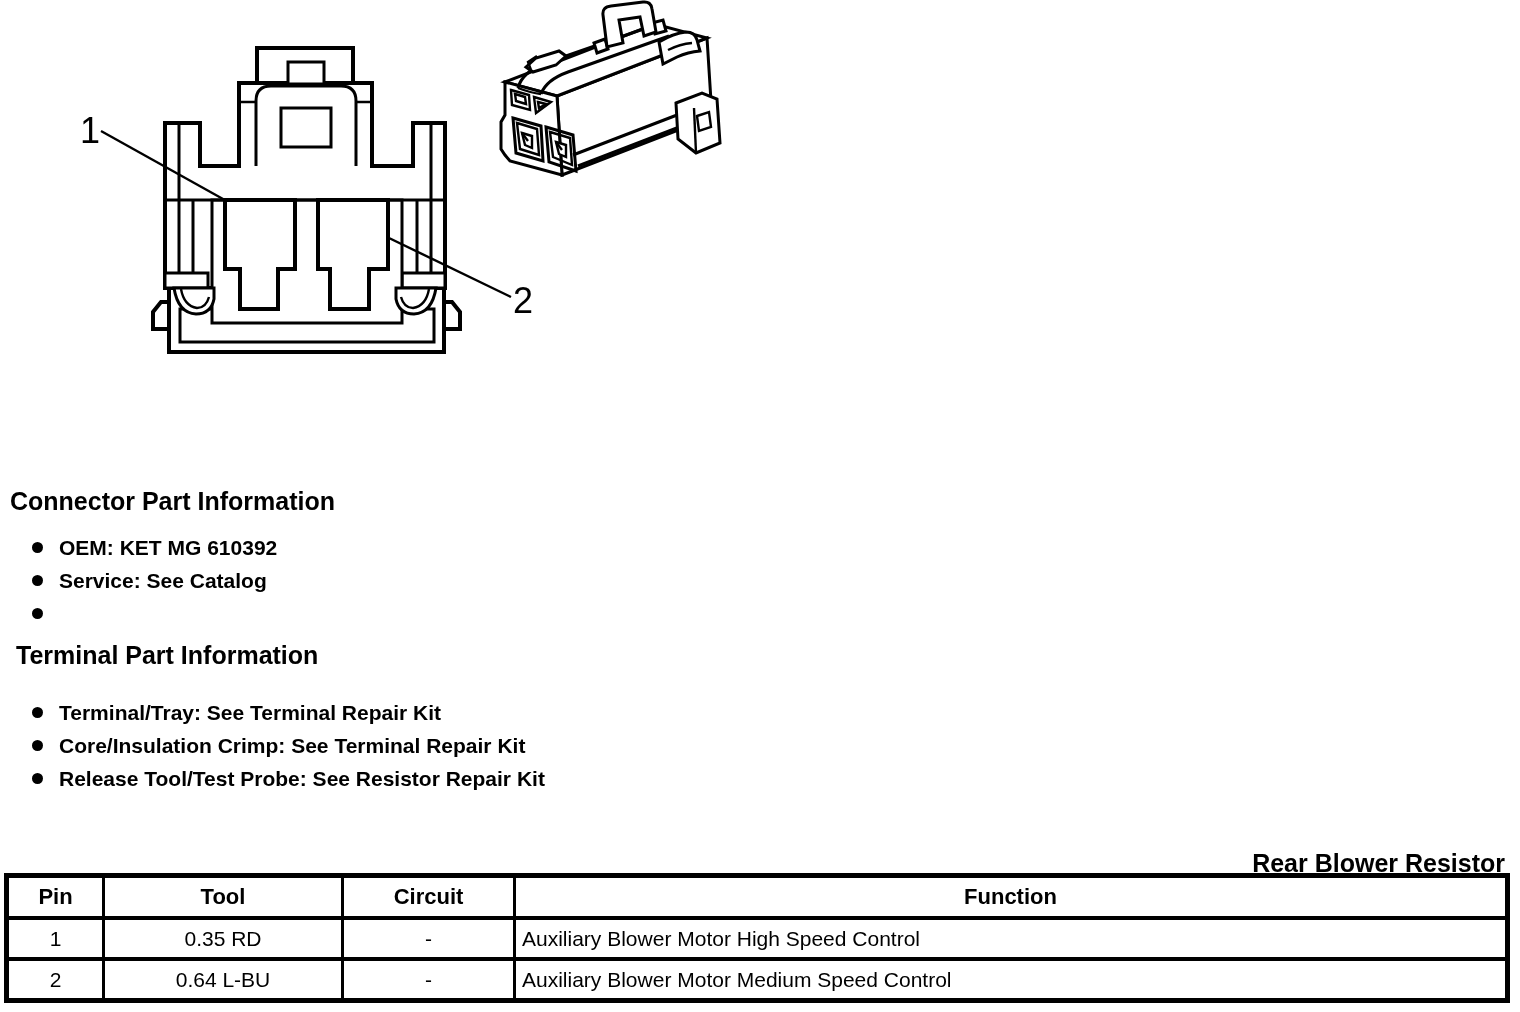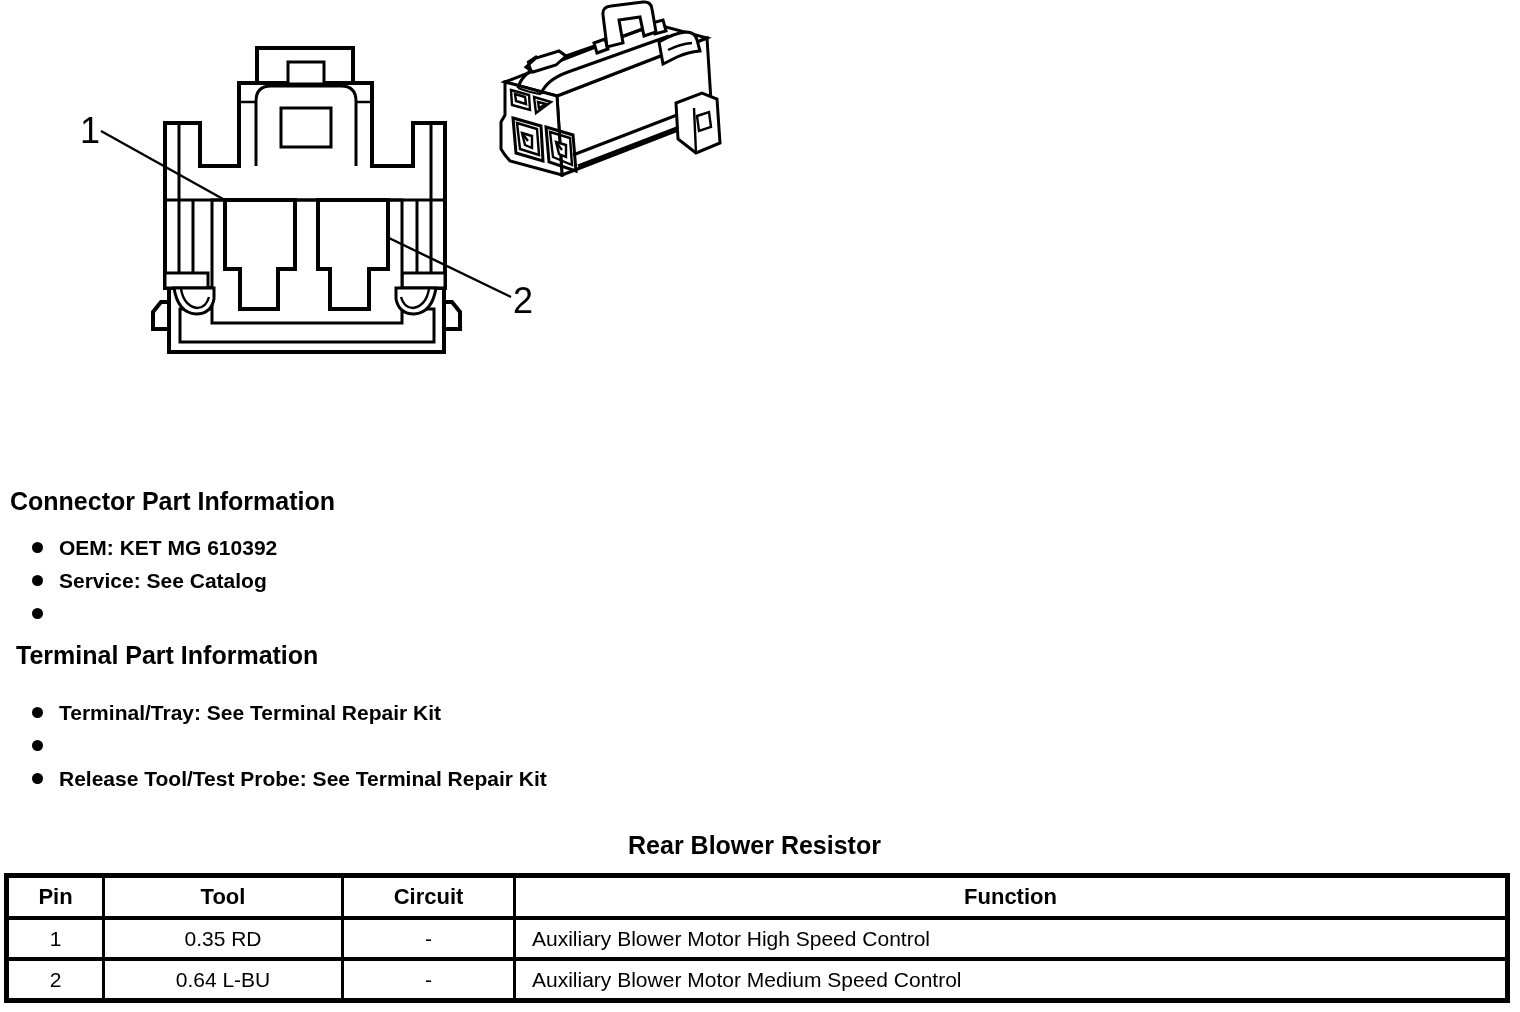--- a/index.html
+++ b/index.html
@@ -17,28 +17,28 @@
   .t2{stroke-width:2.4px;}
   .t3{stroke-width:3px;}
   .t4{stroke-width:4px;}
   .lbl{font-size:36px;fill:#000;}
   
   .heading{font-size:25px;font-weight:bold;white-space:nowrap;}
   .bullets{display:flex;flex-direction:column;}
   .bullet-item{display:flex;align-items:center;height:33px;font-size:21px;white-space:nowrap;font-weight:bold;}
   .dot{width:11px;height:11px;border-radius:50%;background:#000;margin-right:16px;flex:0 0 auto;}
   
-  .tbl-title{font-size:25px;font-weight:bold;text-align:center;}
+  .tbl-title{font-size:25px;font-weight:bold;text-align:right;margin-top:18px;}
   table{border-collapse:collapse;table-layout:fixed;width:1501px;background:#fff;}
   table, th, td{border:3px solid #000;}
   table{border-width:5px;}
   th{font-size:22px;font-weight:bold;height:38px;padding:0;border-bottom-width:4px;}
   td{font-size:21px;height:37px;text-align:center;padding:0;}
   tbody tr+tr td{border-top-width:4px;}
-  td.fn{text-align:left;padding-left:16px;}
+  td.fn{text-align:left;padding-left:6px;}
 </style>
 </head>
 <body>
 
 <svg id="diagram" class="abs" width="760" height="400" viewBox="0 0 760 400">
 
   <g>
     <path class="fw t4" d="M169,302 H161 L153,312 V329 H169 Z"></path>
     <path class="fw t4" d="M444,302 H452 L460,312 V329 H444 Z"></path>
     <path class="fw t4" d="M169,288 H444 V352 H169 Z"></path>
@@ -122,24 +122,25 @@
 
 <div class="abs heading" style="left:16px;top:641px;">Terminal Part Information</div>
 
 <div class="abs bullets" style="left:32px;top:696px;">
   <div class="bullet-item">
     <span class="dot"></span>
     <span>Terminal/Tray: See Terminal Repair Kit</span>
   </div>
   <div class="bullet-item">
     <span class="dot"></span>
+    <span>Core/Insulation Crimp: See Terminal Repair Kit</span>
   </div>
   <div class="bullet-item">
     <span class="dot"></span>
-    <span>Release Tool/Test Probe: See Terminal Repair Kit</span>
+    <span>Release Tool/Test Probe: See Resistor Repair Kit</span>
   </div>
 </div>
 
 <div class="abs tbl-title" style="left:4px;top:831px;width:1501px;">Rear Blower Resistor</div>
 
 <table class="abs" style="left:4px;top:873px;">
   <colgroup>
     <col style="width:97px;">
       <col style="width:239px;">
       <col style="width:172px;">

